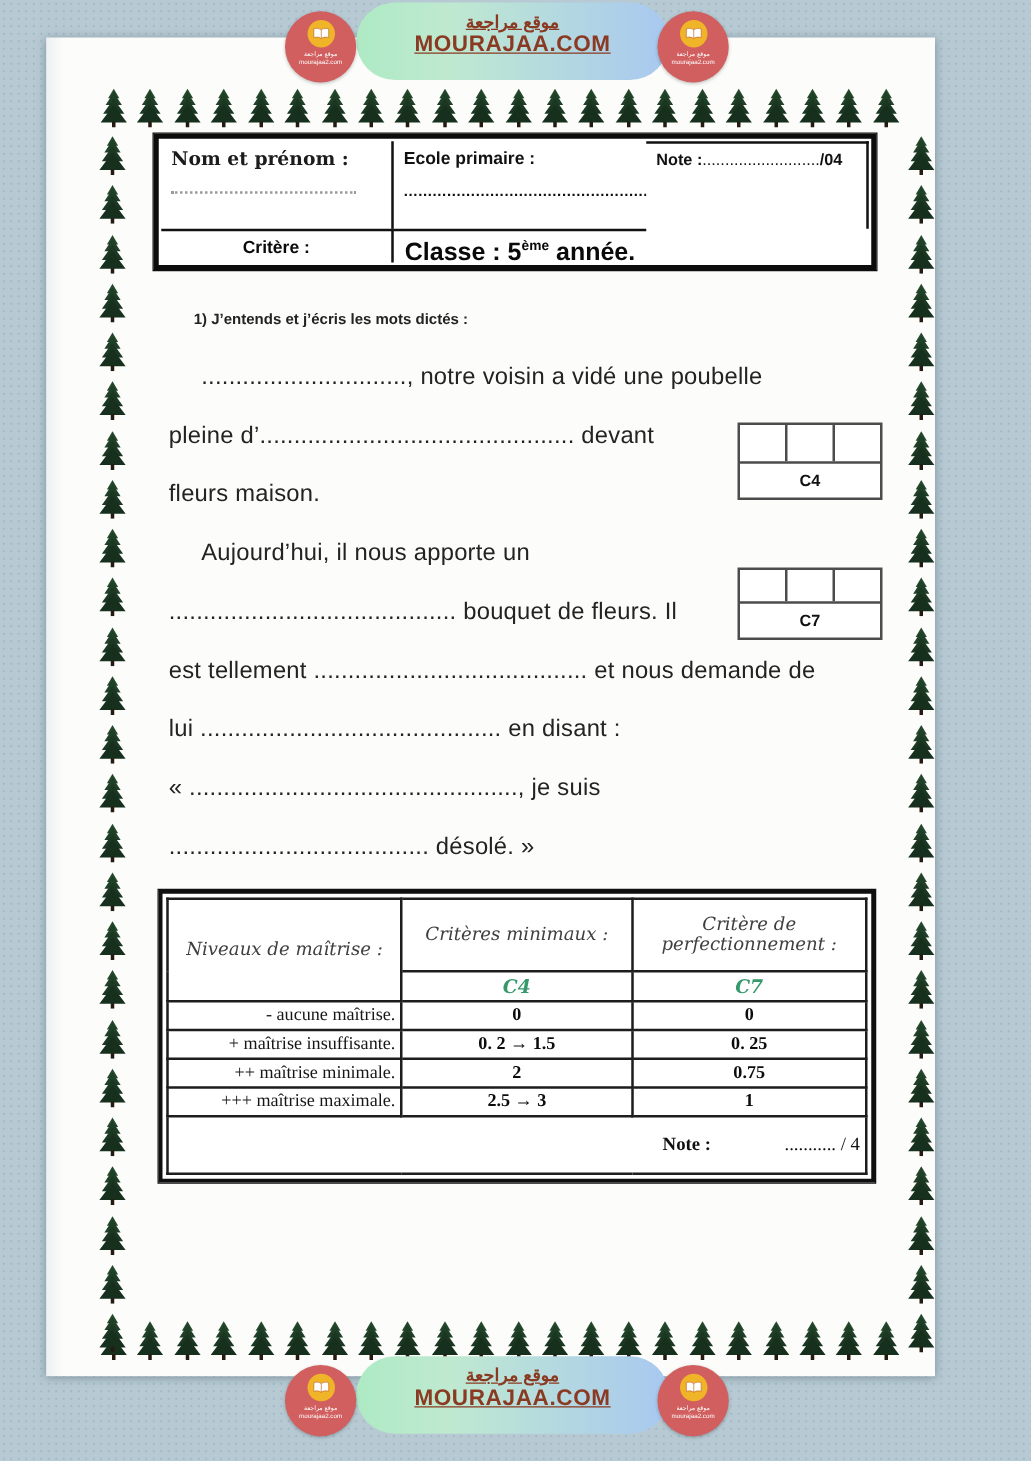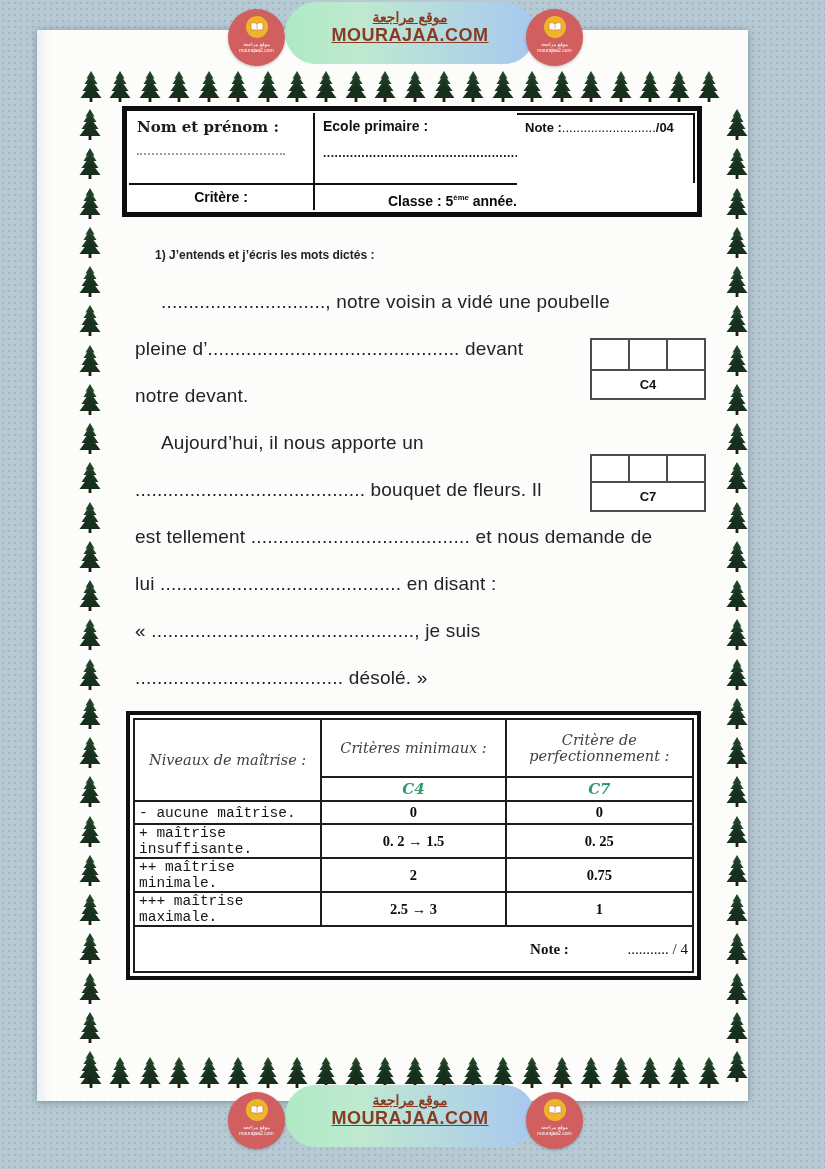--- a/index.html
+++ b/index.html
@@ -62,21 +62,21 @@
   .name-cell { padding:5px 8px; font-family:"DejaVu Serif", serif; font-weight:bold; font-size:15px; color:#1c1c1c; }
   .dotted-rule { margin-top:17px; width:88%; border-bottom:2px dotted #9a9a9a; }
   .eval-cell { font-family:"DejaVu Serif", serif; font-style:italic; font-size:13px; color:#6b6b6b;
                text-align:center; line-height:1.65; padding-top:4px; }
   .school-cell { padding:5px 8px; font-weight:bold; font-size:14px; color:#111; }
   .school-dots { margin-top:12px; font-weight:bold; font-size:12px; letter-spacing:0.5px;
                  white-space:nowrap; color:#111; }
   .note-cell { line-height:25px; padding-left:8px; font-size:13px; white-space:nowrap; color:#111; }
   .note-cell .lbl { font-weight:bold; }
   .dictee-cell { text-align:center; line-height:25px; font-weight:bold; font-size:14px; color:#0a0a0a; }
-  .classe-cell { text-align:right; line-height:25px; font-weight:bold; font-size:14px; color:#0a0a0a; }
+  .classe-cell { text-align:center; line-height:25px; font-weight:bold; font-size:20px; color:#0a0a0a; }
   sup { font-size:0.55em; vertical-align:super; }
   
   .exercise { position:absolute; left:98px; top:218px; width:580px; color:#232323; }
   .instruction { font-size:12px; font-weight:bold; padding-left:20px; margin-bottom:16px; }
   .ex-line { font-size:19px; line-height:47px; white-space:nowrap; letter-spacing:0.2px; }
   .ex-line.indent { padding-left:26px; }
   
   .score-box { position:absolute; width:116px; border:2px solid #4c4c4c; background:#fff; }
   #box-c4 { left:553px; top:308px; }
   #box-c7 { left:553px; top:424px; }
@@ -90,22 +90,22 @@
                 border:3px solid #0f0f0f; box-shadow:0 0 0 1px #0f0f0f;
                 padding:3px; background:#fff; }
   table.rubric { border-collapse:collapse; width:100%; table-layout:fixed; }
   .rubric th, .rubric td { border:2px solid #1d1d1d; padding:0 4px; }
   .rubric .hand { font-family:"DejaVu Serif", serif; font-style:italic; font-weight:normal;
                   font-size:14.5px; color:#3f3f3f; text-align:center; }
   .rubric .rowhead { height:58px; }
   .rubric .coderow td { height:24px; text-align:center;
                   font-family:"DejaVu Serif", serif; font-style:italic; font-weight:bold;
                   font-size:15px; color:#35996b; }
-  .rubric .lvl { font-family:Liberation Mono, monospace; font-size:14.5px; color:#161616;
-                 height:23px; text-align:left;margin-left:24px; }
+  .rubric .lvl { font-family:Liberation Serif, serif; font-size:14.5px; color:#161616;
+                 height:23px; text-align:right;margin-left:24px; }
   .rubric .val { font-family:"Liberation Serif", serif; font-weight:bold; font-size:14.5px;
                  color:#0c0c0c; text-align:center; }
   .rubric .noterow td { height:46px; text-align:right;
                  font-family:"Liberation Serif", serif; font-size:15px; color:#111; }
   .rubric .noterow .nlbl { font-weight:bold; margin-right:55px; }
 </style>
 </head>
 <body>
 
 <div class="paper">
@@ -796,21 +796,21 @@
       <div class="hcell r2 last classe-cell">
         <span>Classe : 5</span><sup>ème</sup><span> année.</span>
       </div>
     </div>
   </div>
 
   <div class="exercise">
     <div class="instruction">1) J’entends et j’écris les mots dictés :</div>
     <div class="ex-line indent">.............................., notre voisin a vidé une poubelle</div>
     <div class="ex-line">pleine d’.............................................. devant</div>
-    <div class="ex-line">notre devant.</div>
+    <div class="ex-line">fleurs maison.</div>
     <div class="ex-line indent">Aujourd’hui, il nous apporte un</div>
     <div class="ex-line">.......................................... bouquet de fleurs. Il</div>
     <div class="ex-line">est tellement ........................................ et nous demande de</div>
     <div class="ex-line">lui ............................................ en disant :</div>
     <div class="ex-line">« ................................................, je suis</div>
     <div class="ex-line">...................................... désolé. »</div>
   </div>
 
   <div class="score-box" id="box-c4">
     <div class="sb-top">

